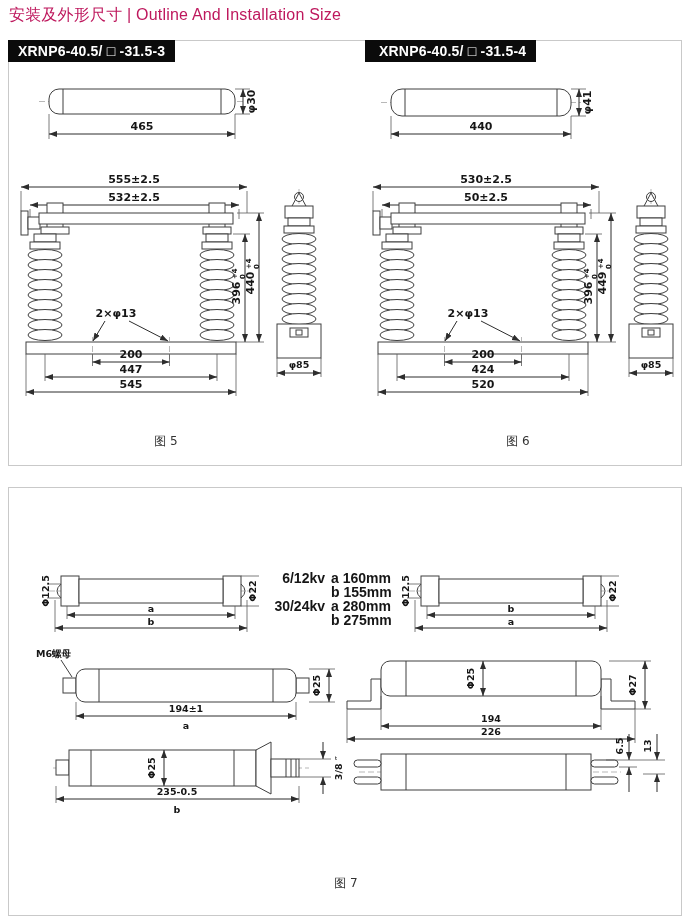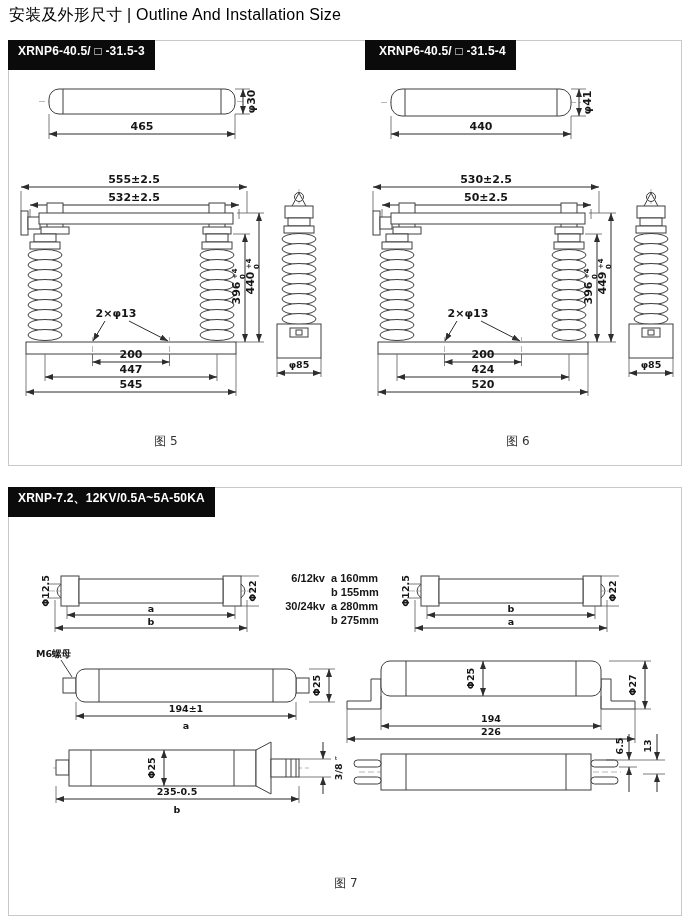--- a/index.html
+++ b/index.html
@@ -1,51 +1,51 @@
 <!DOCTYPE html>
 <html><head>
 <meta charset="utf-8">
 <style>
   html,body{margin:0;padding:0;}
   body{
     width:690px;height:921px;position:relative;background:#fff;
     font-family:"Liberation Sans","DejaVu Sans",sans-serif;color:#222;overflow:hidden;
   }
   .page-title{
-    position:absolute;left:9px;top:5px;font-size:16px;color:#000000;letter-spacing:.2px;
+    position:absolute;left:9px;top:5px;font-size:16px;color:#be185d;letter-spacing:.2px;
   }
   .panel{
     position:absolute;border:1px solid #c9c9c9;background:#fff;
   }
   #panel-top{left:8px;top:40px;width:672px;height:424px;}
   #panel-bottom{left:8px;top:487px;width:672px;height:427px;}
   .tab{
     position:absolute;top:-1px;left:-1px;background:#0b0b0b;color:#fff;
-    font-size:12px;font-weight:bold;line-height:22px;height:30px;padding:0 10px;
+    font-size:14px;font-weight:bold;line-height:22px;height:22px;padding:0 10px;
     letter-spacing:.2px;white-space:nowrap;
   }
   .tab.second{left:356px;padding-left:14px;}
   svg{position:absolute;left:0;top:0;overflow:visible;}
   svg text{
     font-family:"DejaVu Sans","Liberation Sans",sans-serif;
     font-size:11px;font-weight:600;fill:#161616;
   }
   svg text.cap{font-weight:400;font-size:12px;fill:#333;}
   svg text.tol{font-size:7px;}
   svg text.sm{font-size:9.5px;}
   .ln{fill:none;stroke:#3f3f3f;stroke-width:1;}
   .fw{fill:#fff;stroke:#3f3f3f;stroke-width:1;}
   .dim{fill:none;stroke:#2d2d2d;stroke-width:1;marker-start:url(#arr);marker-end:url(#arr);}
   .dimE{fill:none;stroke:#2d2d2d;stroke-width:1;marker-end:url(#arr);}
   .ext{fill:none;stroke:#5a5a5a;stroke-width:.8;}
   .cl{fill:none;stroke:#9a9a9a;stroke-width:.7;stroke-dasharray:6 3;}
   .specs{
     position:absolute;left:262px;top:84px;display:grid;
     grid-template-columns:54px auto;column-gap:6px;row-gap:1px;
-    font-size:11px;font-weight:600;line-height:13px;color:#161616;
+    font-size:14px;font-weight:600;line-height:13px;color:#161616;
   }
   .specs .k{text-align:right;}
 </style>
 </head>
 <body>
 
 <div class="page-title">安装及外形尺寸 | Outline And Installation Size</div>
 
 <div class="panel" id="panel-top">
   <div class="tab">XRNP6-40.5/ □ -31.5-3</div>
@@ -260,21 +260,20 @@
         <line x1="664" y1="317" x2="664" y2="336" class="ext"></line>
         <line x1="620" y1="332" x2="664" y2="332" class="dim"></line>
       </g>
 
       <text x="509" y="404" text-anchor="middle" class="cap">图 6</text>
     </g>
   </svg>
 </div>
 
 <div class="panel" id="panel-bottom">
-  <div class="tab">XRNP-7.2、12KV/0.5A~5A-50KA</div>
 
   <div class="specs">
     <span class="k">6/12kv</span>
     <span>a 160mm</span>
     <span class="k"></span>
     <span>b 155mm</span>
     <span class="k">30/24kv</span>
     <span>a 280mm</span>
     <span class="k"></span>
     <span>b 275mm</span>

